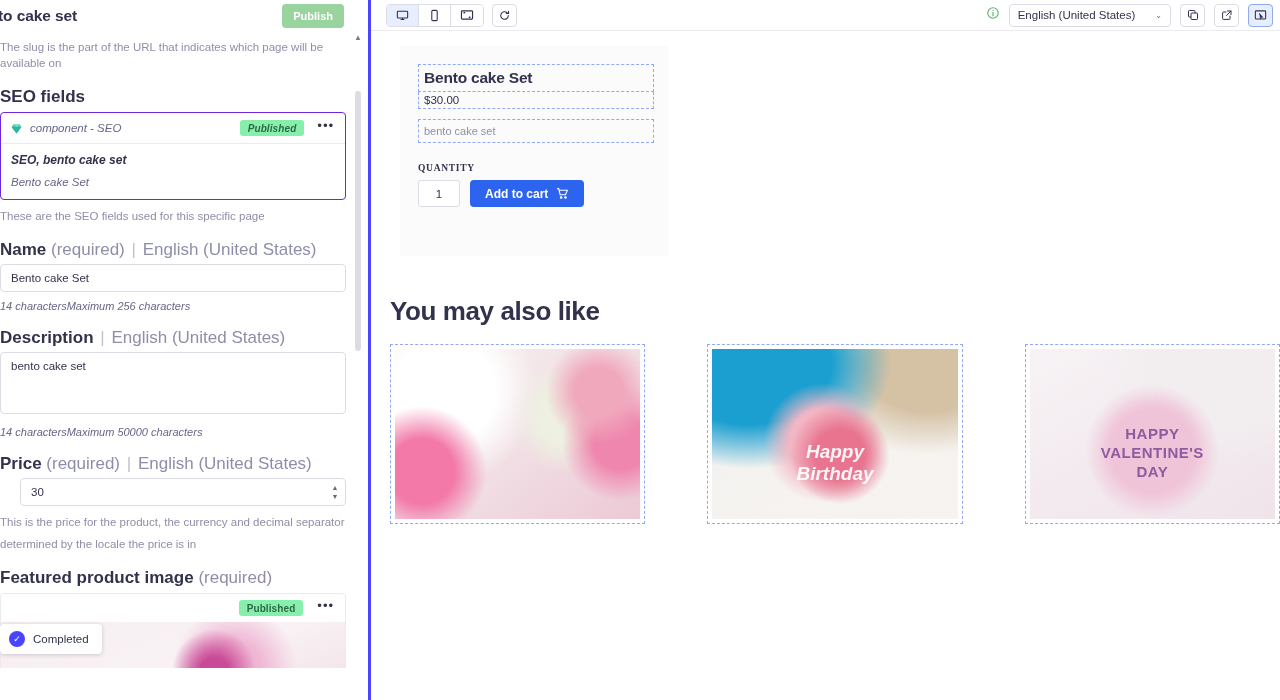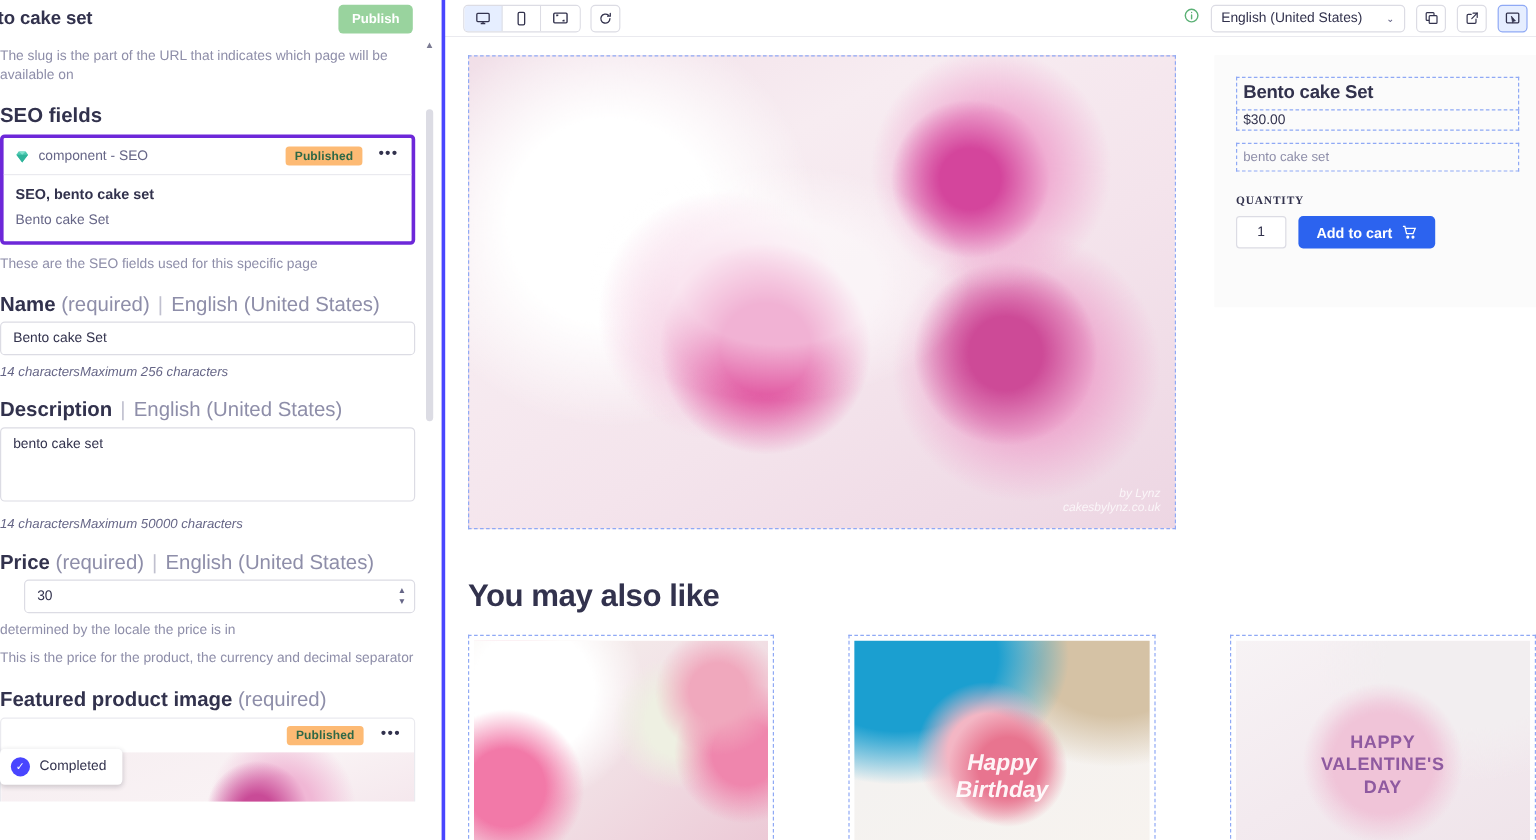--- a/index.html
+++ b/index.html
@@ -50,32 +50,33 @@
   }
   .hint.tight { margin-top: 6px; }
   .field-label {
     font-size: 17px; color: #32324d; font-weight: 600;
     margin-top: 16px; margin-bottom: 4px;
   }
   .field-label .muted { color: #8e8ea9; font-weight: 400; }
   .field-label .sep { color: #c0c0cf; font-weight: 400; padding: 0 2px; }
 
   .seo-card {
-    border: 3px solid #6d28d9; border-radius: 4px;
+    border: 1px solid #6d28d9; border-radius: 4px;
     background: #fff; margin-top: 5px;
     overflow: hidden;
+    font-style: italic;
   }
   .seo-card-head {
     display: flex; align-items: center; gap: 7px;
     padding: 7px 9px; border-bottom: 1px solid #eaeaef;
   }
   .gem-icon { width: 13px; height: 13px; display: block; flex: 0 0 13px; }
   .seo-card-name { font-size: 11.5px; color: #666687; flex: 1; }
   .badge-published {
-    background: #fdba74; color: #2f6846;
+    background: #86efac; color: #2f6846;
     font-size: 10px; font-weight: 600;
     padding: 2.5px 8px; border-radius: 3px; letter-spacing: .1px;
   }
   .dots-btn {
     color: #32324d; font-size: 13px; letter-spacing: 1px;
     padding: 0 2px 4px 6px; cursor: pointer; line-height: 8px;
   }
   .seo-card-body { padding: 9px 10px 11px; }
   .seo-card-title { font-size: 12px; font-weight: 700; color: #32324d; }
   .seo-card-sub { font-size: 11.5px; color: #666687; margin-top: 9px; }
@@ -392,22 +393,22 @@
         <span class="sep">|</span>
         <span class="muted">English (United States)</span>
       </div>
       <div class="num-wrap">
         <input class="input" value="30" style="">
         <div class="stepper">
           <span>▲</span>
           <span>▼</span>
         </div>
       </div>
+      <div class="hint">This is the price for the product, the currency and decimal separator</div>
       <div class="hint tight">determined by the locale the price is in</div>
-      <div class="hint">This is the price for the product, the currency and decimal separator</div>
 
       
       <div class="field-label">
         <span>Featured product image</span>
         <span class="muted">(required)</span>
       </div>
       <div class="img-card">
         <div class="img-card-head">
           <span class="badge-published">Published</span>
           <span class="dots-btn">•••</span>
@@ -492,28 +493,20 @@
             <rect x="2.5" y="3.5" width="19" height="15" rx="1.5"></rect>
             <path d="M10 8l6.5 7.5-3 .4-1.4 3L10 8z" fill="#32324d" stroke-width="1"></path>
           </svg>
         </div>
       </div>
     </div>
 
     <div class="stage">
       <div class="stage-inner">
 
-        <div class="hero-col">
-          <div class="hero-img">
-            <div class="hero-watermark">
-              <div>by Lynz</div>
-              <div>cakesbylynz.co.uk</div>
-            </div>
-          </div>
-        </div>
 
         <div class="product-panel">
           <div class="pp-title">Bento cake Set</div>
           <div class="pp-price">$30.00</div>
           <div class="pp-desc">bento cake set</div>
           <div class="pp-qty-label">QUANTITY</div>
           <div class="pp-row">
             <input class="qty-input" value="1" style="">
             <button class="cart-btn">
               <span>Add to cart</span>

